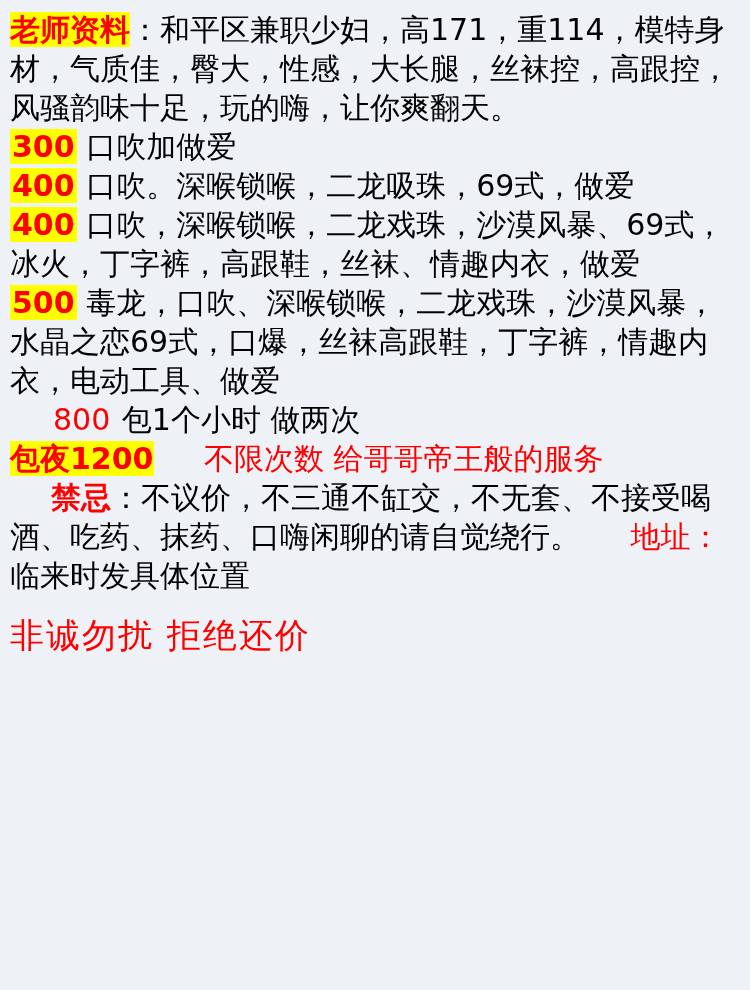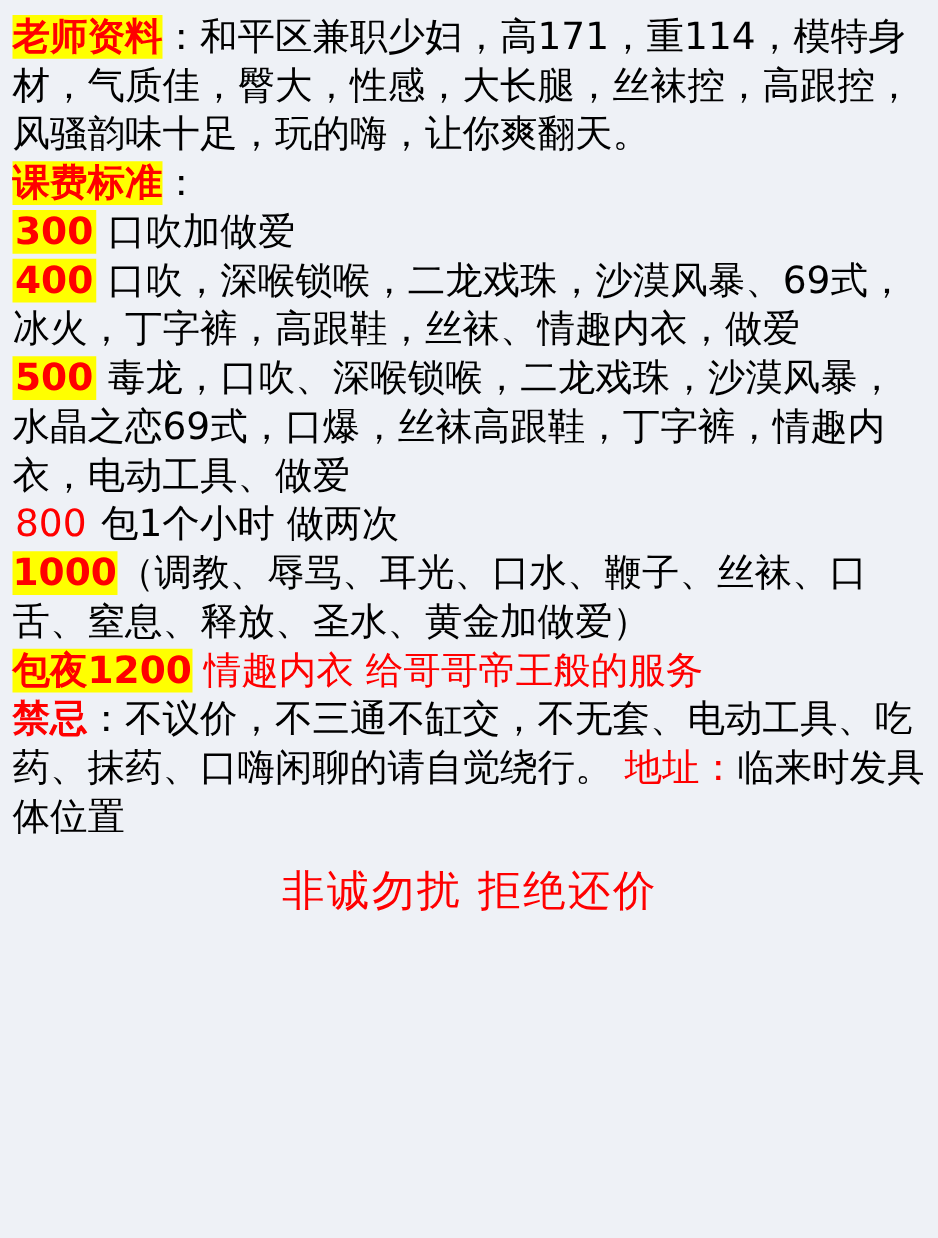--- a/index.html
+++ b/index.html
@@ -22,79 +22,77 @@
   }
   .line {
     font-size: 30px;
     line-height: 39px;
     color: #000;
     white-space: normal;
     letter-spacing: 0px;
   }
   .red {
     color: #ff0000;
+    margin-left: 41px;
   }
   .hl {
     background: #ffff00;
     color: #ff0000;
     font-weight: bold;
   }
   .blk { color: #000; }
   .bold { font-weight: bold; }
   .footer {
-    text-align: center;
+    text-align: left;
     color: #ff0000;
     font-size: 34px;
     line-height: 44px;
     margin-top: 18px;
     letter-spacing: 2px;
   }
   .price {
     padding: 0 2px;
   }
 </style>
 </head>
 <body>
 
 <div class="page">
 
   <div class="line">
     <span class="hl bold">老师资料</span><span class="blk">：</span><span class="blk">和平区兼职少妇，高171，重114，模特身材，气质佳，臀大，性感，大长腿，丝袜控，高跟控，风骚韵味十足，玩的嗨，让你爽翻天。</span>
   </div>
 
-  <div class="line">
-    <span class="hl bold">课费标准</span><span class="blk">：</span>
-  </div>
 
   <div class="line">
     <span class="hl price">300</span>&nbsp;<span class="blk">口吹加做爱</span>
   </div>
 
+  <div class="line">
+    <span class="hl price">400</span>&nbsp;<span class="blk">口吹。深喉锁喉，二龙吸珠，69式，做爱</span>
+  </div>
 
   <div class="line">
     <span class="hl price">400</span>&nbsp;<span class="blk">口吹，深喉锁喉，二龙戏珠，沙漠风暴、69式，冰火，丁字裤，高跟鞋，丝袜、情趣内衣，做爱</span>
   </div>
 
   <div class="line">
     <span class="hl price">500</span>&nbsp;<span class="blk">毒龙，口吹、深喉锁喉，二龙戏珠，沙漠风暴，水晶之恋69式，口爆，丝袜高跟鞋，丁字裤，情趣内衣，电动工具、做爱</span>
   </div>
 
   <div class="line">
     <span class="red price">800</span>&nbsp;<span class="blk">包1个小时 做两次</span>
   </div>
 
 
 
+
   <div class="line">
-    <span class="hl">1000</span><span class="blk">（调教、辱骂、耳光、口水、鞭子、丝袜、口舌、窒息、释放、圣水、黄金加做爱）</span>
+    <span class="hl bold">包夜1200</span>&nbsp;<span class="red">不限次数 给哥哥帝王般的服务</span>
   </div>
 
   <div class="line">
-    <span class="hl bold">包夜1200</span>&nbsp;<span class="red">情趣内衣 给哥哥帝王般的服务</span>
-  </div>
-
-  <div class="line">
-    <span class="red bold">禁忌</span><span class="blk">：</span><span class="blk">不议价，不三通不缸交，不无套、电动工具、吃药、抹药、口嗨闲聊的请自觉绕行。</span>&nbsp;<span class="red">地址：</span><span class="blk">临来时发具体位置</span>
+    <span class="red bold">禁忌</span><span class="blk">：</span><span class="blk">不议价，不三通不缸交，不无套、不接受喝酒、吃药、抹药、口嗨闲聊的请自觉绕行。</span>&nbsp;<span class="red">地址：</span><span class="blk">临来时发具体位置</span>
   </div>
 
   <div class="footer">非诚勿扰 拒绝还价</div>
 
 </div>
 
 </body></html>

